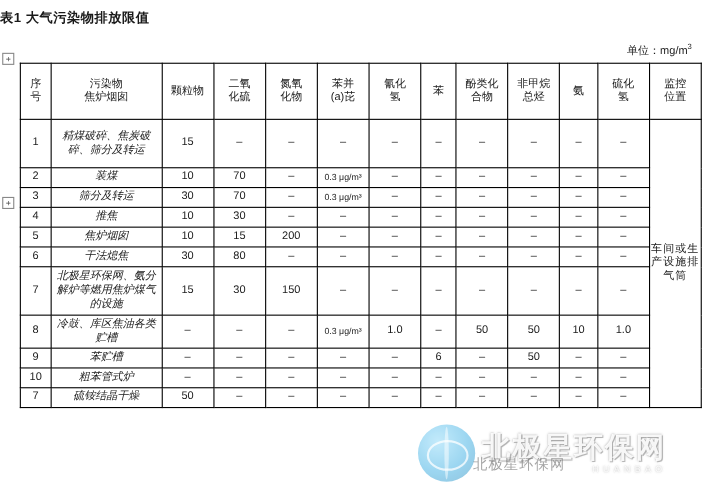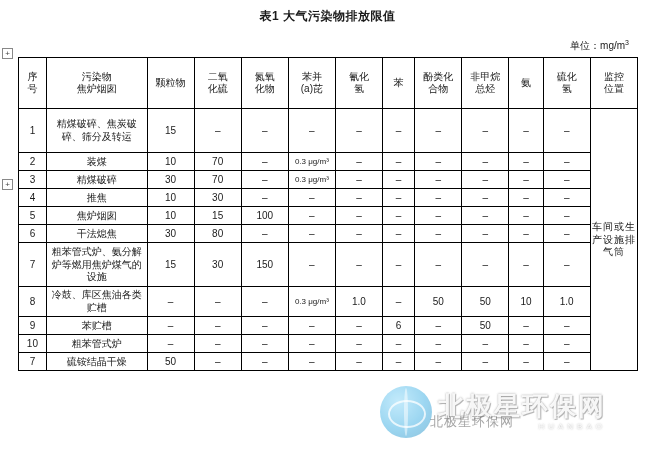--- a/index.html
+++ b/index.html
@@ -16,21 +16,20 @@
     position: relative;
   }
   .page {
     position: relative;
     width: 655px;
     height: 452px;
     box-sizing: border-box;
     padding: 0;
   }
   .doc-title {
-    text-align: center;
     font-size: 12px;
     font-weight: bold;
     letter-spacing: 0.5px;
     margin-top: 8px;
     margin-bottom: 2px;
   }
   .unit-line {
     text-align: right;
     font-size: 10px;
     padding-right: 26px;
@@ -80,20 +79,21 @@
   }
   .col-seq { width: 26px; }
   .col-src { width: 94px; text-align: left; }
   .col-num { width: 44px; }
   .col-pos { width: 44px; }
   td.srccell {
     text-align: center;
     font-size: 10px;
     padding: 2px 4px;
     line-height: 1.3;
+    font-style: italic;
   }
   .hdr-2line { line-height: 1.35; }
   .rowh-2 { height: 18px; }
   .rowh-3 { height: 44px; }
   .rowh-4 { height: 30px; }
   .pos-cell {
     font-size: 10px;
     line-height: 1.35;
     letter-spacing: 1px;
   }
@@ -273,21 +273,21 @@
         <td style="font-size:8px">0.3 μg/m³</td>
         <td>–</td>
         <td>–</td>
         <td>–</td>
         <td>–</td>
         <td>–</td>
         <td>–</td>
       </tr>
       <tr class="rowh-2">
         <td>3</td>
-        <td class="srccell">精煤破碎</td>
+        <td class="srccell">筛分及转运</td>
         <td>30</td>
         <td>70</td>
         <td>–</td>
         <td style="font-size:8px">0.3 μg/m³</td>
         <td>–</td>
         <td>–</td>
         <td>–</td>
         <td>–</td>
         <td>–</td>
         <td>–</td>
@@ -304,21 +304,21 @@
         <td>–</td>
         <td>–</td>
         <td>–</td>
         <td>–</td>
       </tr>
       <tr class="rowh-2">
         <td>5</td>
         <td class="srccell">焦炉烟囱</td>
         <td>10</td>
         <td>15</td>
-        <td>100</td>
+        <td>200</td>
         <td>–</td>
         <td>–</td>
         <td>–</td>
         <td>–</td>
         <td>–</td>
         <td>–</td>
         <td>–</td>
       </tr>
       <tr class="rowh-2">
         <td>6</td>
@@ -329,21 +329,21 @@
         <td>–</td>
         <td>–</td>
         <td>–</td>
         <td>–</td>
         <td>–</td>
         <td>–</td>
         <td>–</td>
       </tr>
       <tr class="rowh-3">
         <td>7</td>
-        <td class="srccell">粗苯管式炉、氨分解炉等燃用焦炉煤气的设施</td>
+        <td class="srccell">北极星环保网、氨分解炉等燃用焦炉煤气的设施</td>
         <td>15</td>
         <td>30</td>
         <td>150</td>
         <td>–</td>
         <td>–</td>
         <td>–</td>
         <td>–</td>
         <td>–</td>
         <td>–</td>
         <td>–</td>

